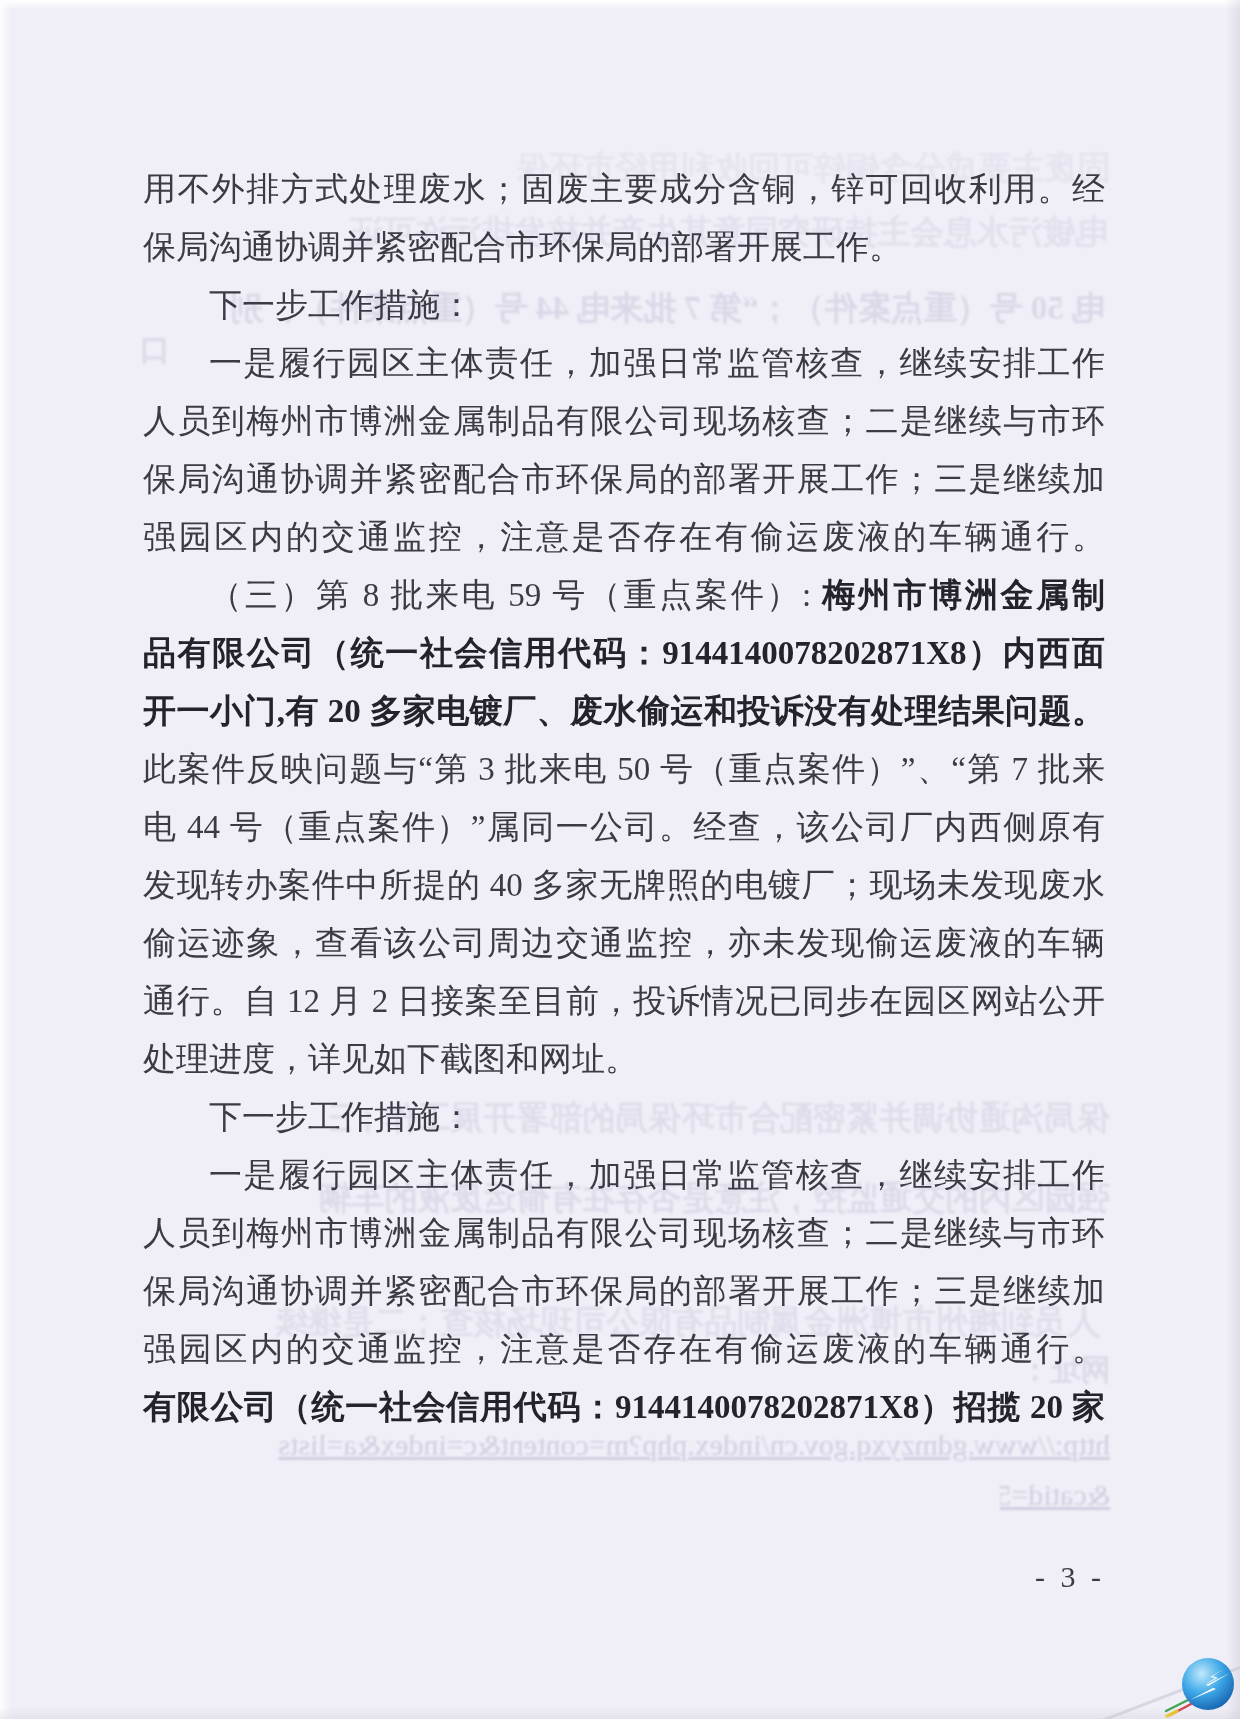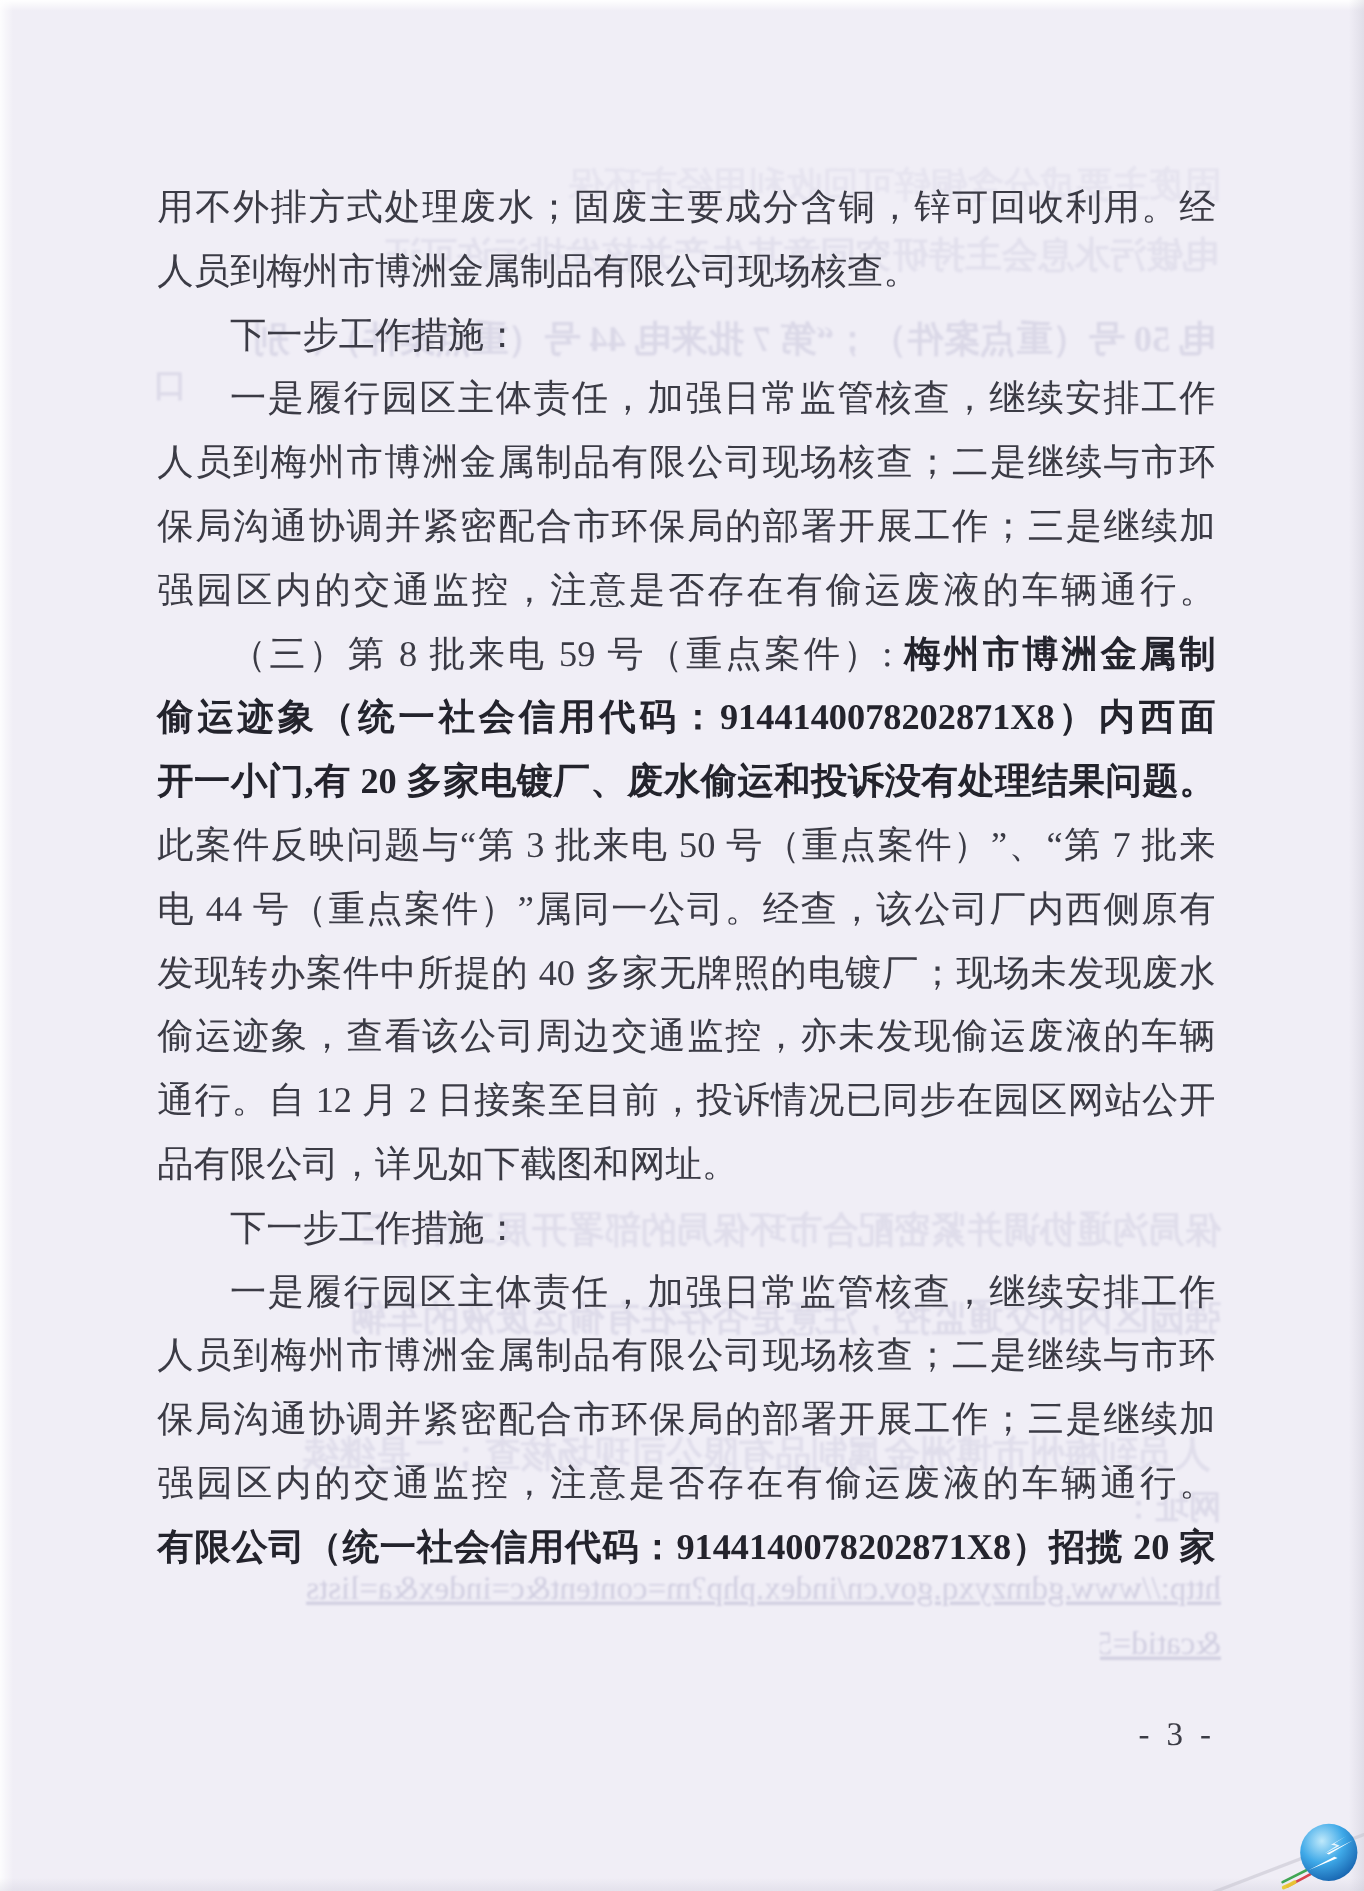--- a/index.html
+++ b/index.html
@@ -73,35 +73,35 @@
       <div class="bleed" style="top: 1096px; left: 330px; width: 780px; opacity: 0.17; font-size: 33px;">保局沟通协调并紧密配合市环保局的部署开展工作；三是</div>
       <div class="bleed" style="top: 1176px; left: 320px; width: 790px; opacity: 0.19; font-size: 33px;">强园区内的交通监控，注意是否存在有偷运废液的车辆通行。</div>
       <div class="bleed" style="top: 1300px; left: 220px; width: 880px; opacity: 0.16; font-size: 33px;">人员到梅州市博洲金属制品有限公司现场核查；二是继续</div>
       <div class="bleed" style="top: 1350px; left: 1010px; width: 100px; opacity: 0.2; font-size: 30px;">网址：</div>
       <div class="bleed u" style="top: 1428px; left: 143px; width: 967px; opacity: 0.32; font-size: 30px;">http://www.gdmzyxq.gov.cn/index.php?m=content&amp;c=index&amp;a=lists</div>
       <div class="bleed u" style="top: 1478px; left: 1000px; width: 110px; opacity: 0.32; font-size: 30px;">&amp;catid=54</div>
     </div>
 
   <div id="text-block">
       <div class="line just"><span>用不外排方式处理废水；固废主要成分含铜，锌可回收利用。经</span></div>
-      <div class="line"><span>人员到梅州市博洲金属制品有限公司现场核查。</span></div>
+      <div class="line"><span>保局沟通协调并紧密配合市环保局的部署开展工作。</span></div>
       <div class="line indent"><span>下一步工作措施：</span></div>
       <div class="line just indent"><span>一是履行园区主体责任，加强日常监管核查，继续安排工作</span></div>
       <div class="line just"><span>人员到梅州市博洲金属制品有限公司现场核查；二是继续与市环</span></div>
       <div class="line just"><span>保局沟通协调并紧密配合市环保局的部署开展工作；三是继续加</span></div>
       <div class="line just"><span>强园区内的交通监控，注意是否存在有偷运废液的车辆通行。</span></div>
       <div class="line just indent"><span>（三）第 8 批来电 59 号（重点案件）: </span><span class="b">梅州市博洲金属制</span></div>
-      <div class="line just"><span class="b">偷运迹象（统一社会信用代码：9144140078202871X8）内西面</span></div>
+      <div class="line just"><span class="b">品有限公司（统一社会信用代码：9144140078202871X8）内西面</span></div>
       <div class="line just"><span class="b">开一小门,有 20 多家电镀厂、废水偷运和投诉没有处理结果问题。</span></div>
       <div class="line just"><span>此案件反映问题与“第 3 批来电 50 号（重点案件）”、“第 7 批来</span></div>
       <div class="line just"><span>电 44 号（重点案件）”属同一公司。经查，该公司厂内西侧原有</span></div>
       <div class="line just"><span>发现转办案件中所提的 40 多家无牌照的电镀厂；现场未发现废水</span></div>
       <div class="line just"><span>偷运迹象，查看该公司周边交通监控，亦未发现偷运废液的车辆</span></div>
       <div class="line just"><span>通行。自 12 月 2 日接案至目前，投诉情况已同步在园区网站公开</span></div>
-      <div class="line"><span>品有限公司，详见如下截图和网址。</span></div>
+      <div class="line"><span>处理进度，详见如下截图和网址。</span></div>
       <div class="line indent"><span>下一步工作措施：</span></div>
       <div class="line just indent"><span>一是履行园区主体责任，加强日常监管核查，继续安排工作</span></div>
       <div class="line just"><span>人员到梅州市博洲金属制品有限公司现场核查；二是继续与市环</span></div>
       <div class="line just"><span>保局沟通协调并紧密配合市环保局的部署开展工作；三是继续加</span></div>
       <div class="line just"><span>强园区内的交通监控，注意是否存在有偷运废液的车辆通行。</span></div>
       <div class="line just"><span class="b">有限公司（统一社会信用代码：9144140078202871X8）招揽 20 家</span></div>
     </div>
 
   <div id="page-number">- 3 -</div>
 

